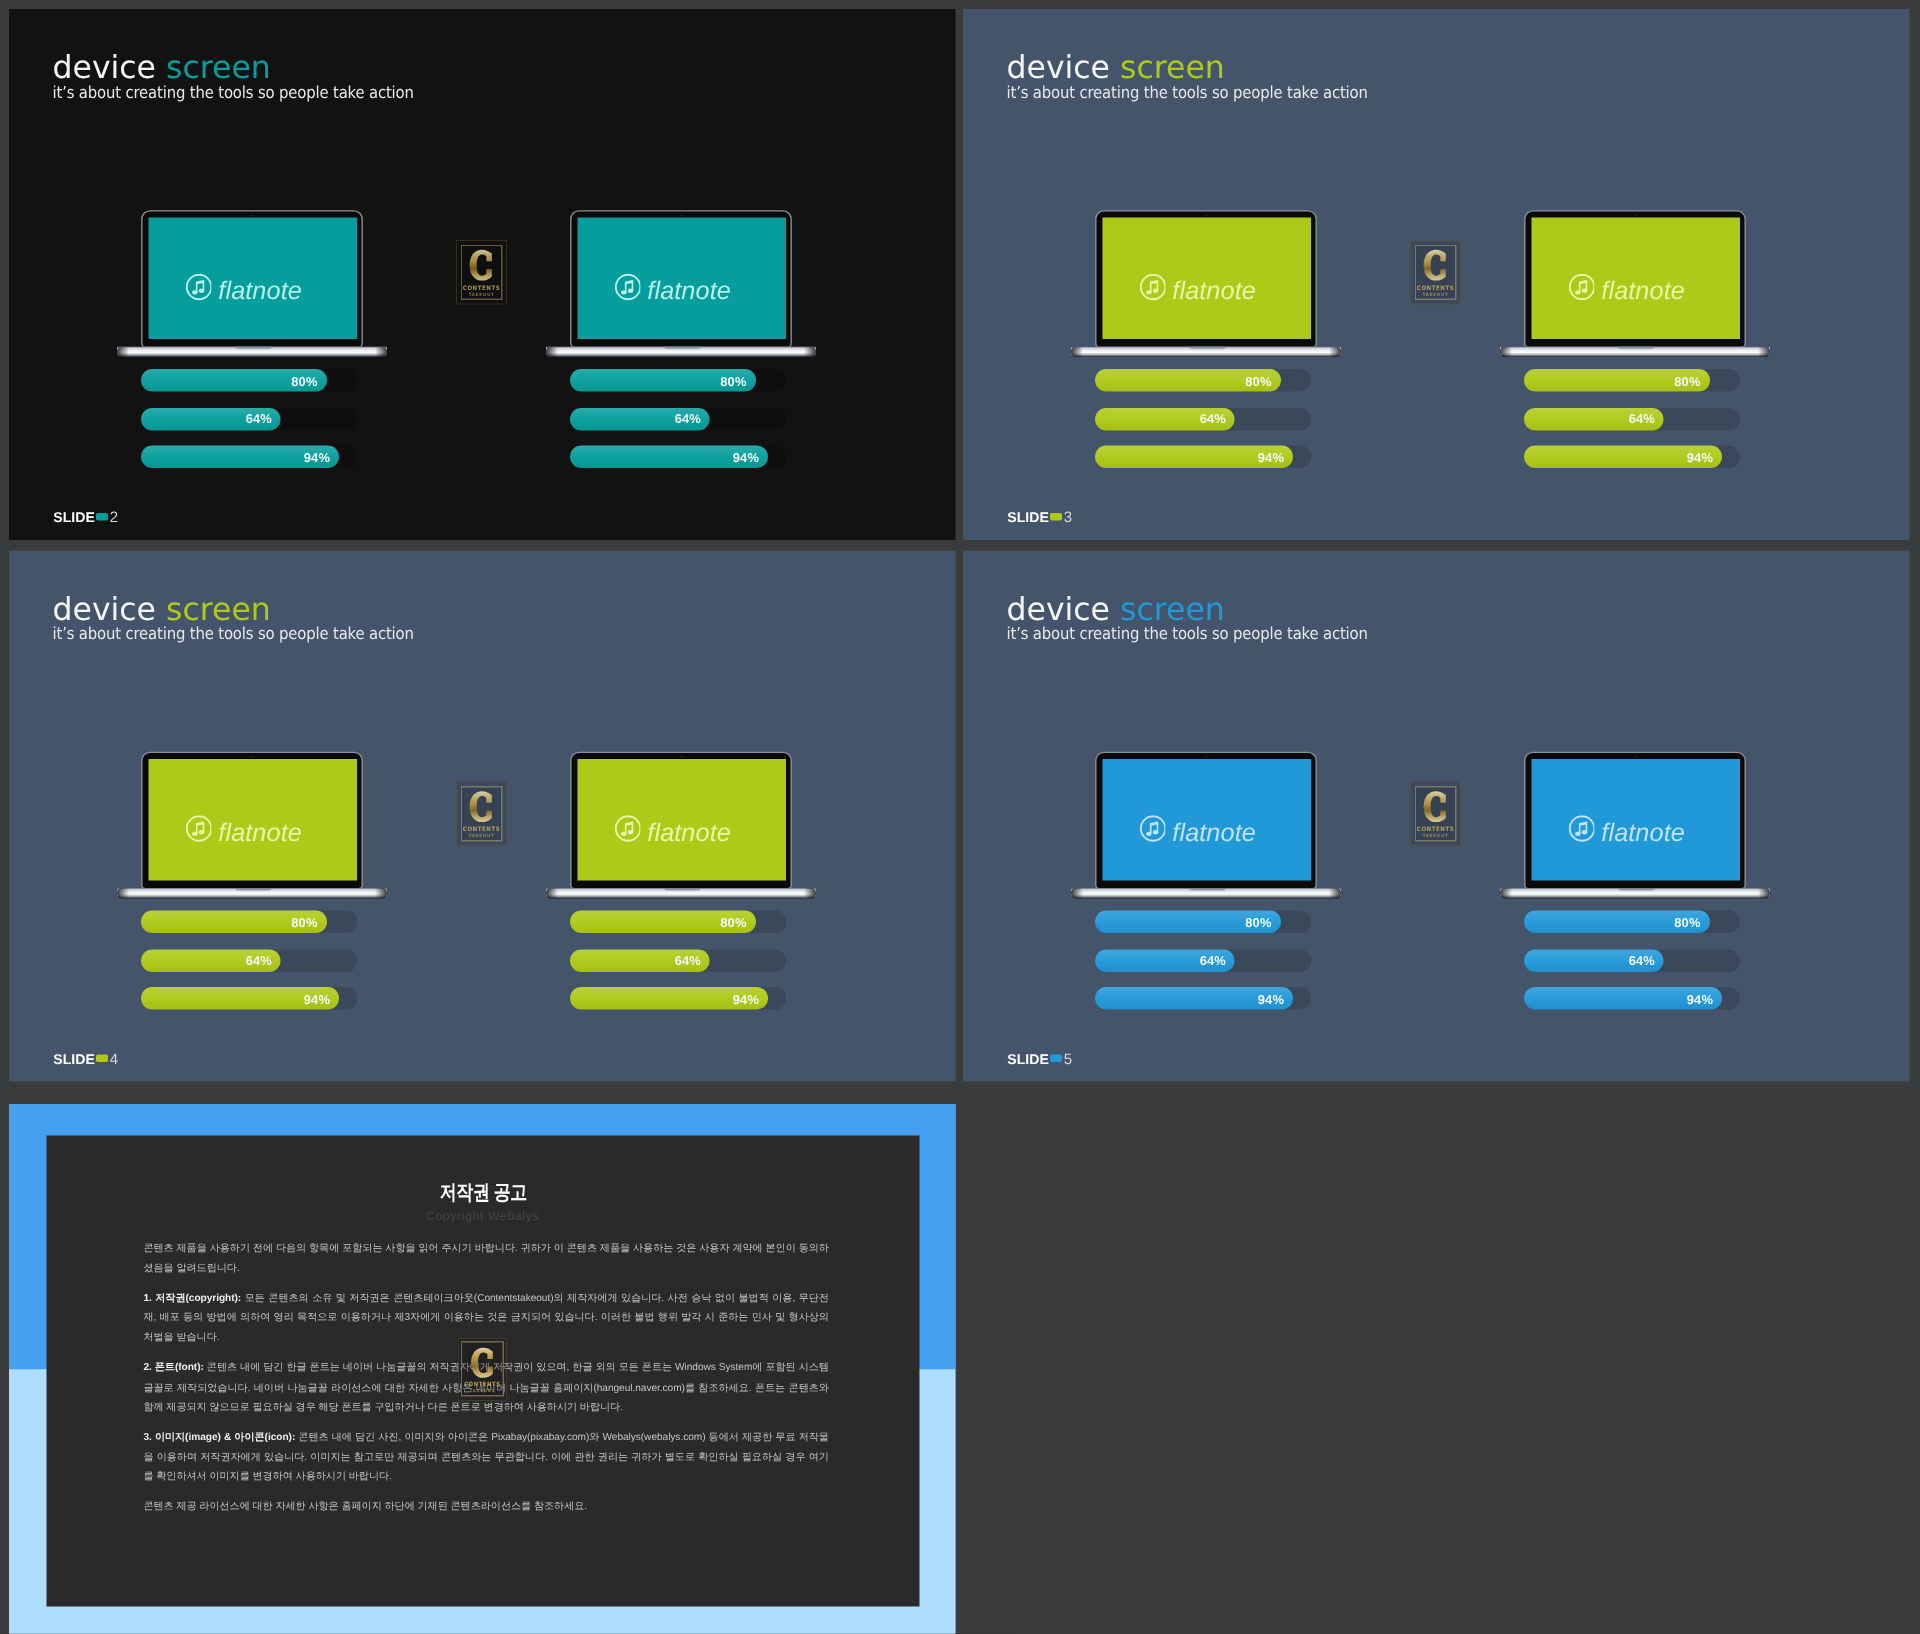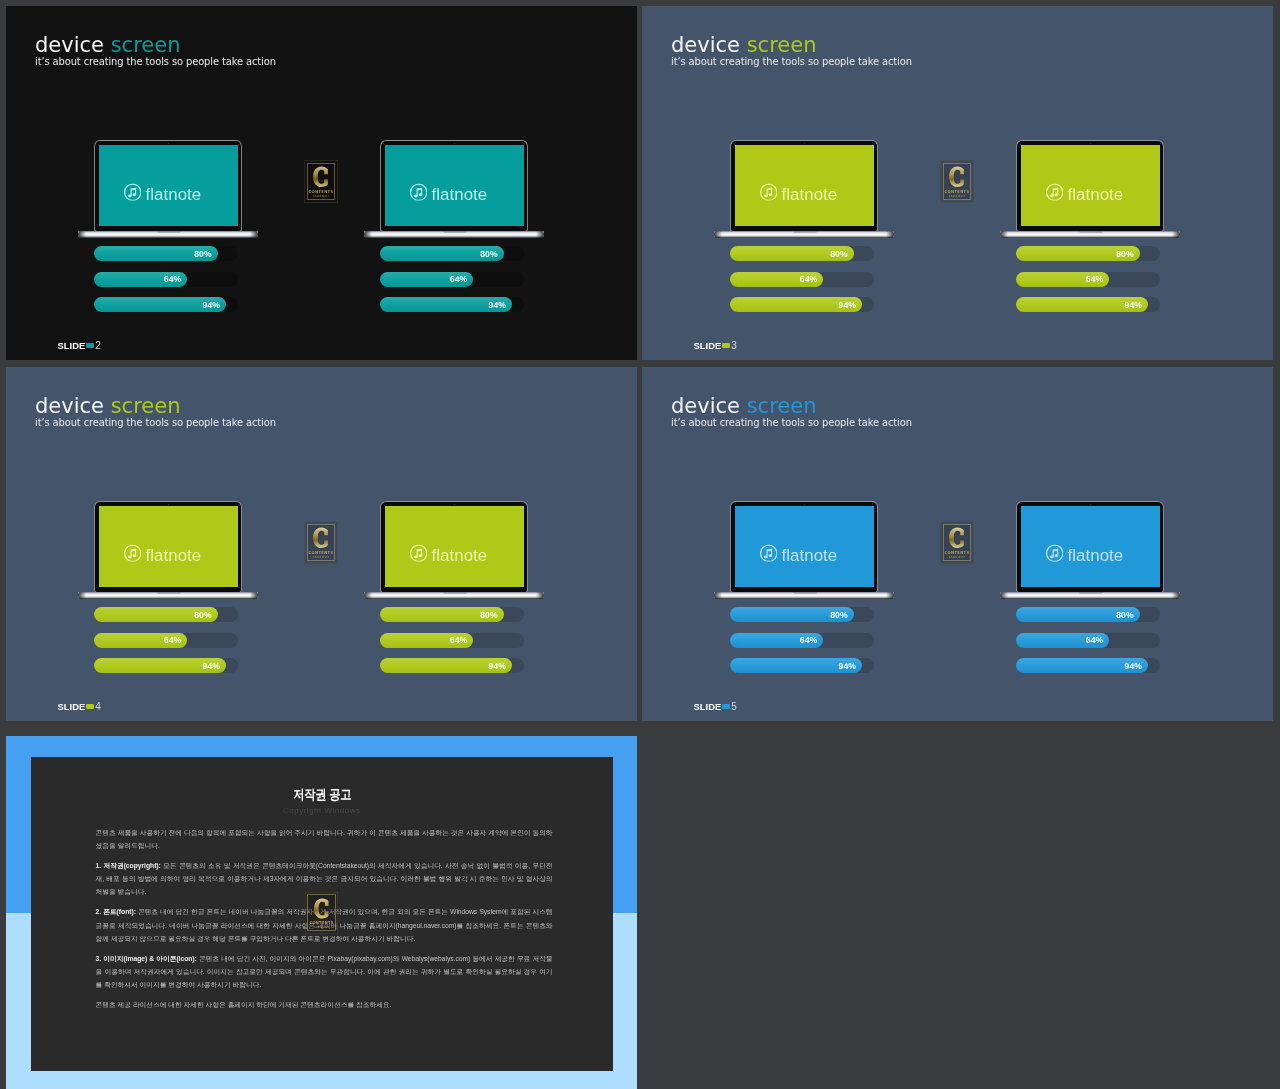--- a/index.html
+++ b/index.html
@@ -23,27 +23,27 @@
         font-family:"DejaVu Sans",sans-serif;font-weight:400;
         white-space:nowrap;}
   .hd .t .w{color:#f4f4f4;}
   .hd .sub{font-size:11px;line-height:13px;color:#e9e9e9;margin-top:0px;
         font-family:"DejaVu Sans Condensed","DejaVu Sans",sans-serif;font-weight:400;
         letter-spacing:-0.1px;white-space:nowrap;}
 
   
   .sl{position:absolute;left:29.5px;bottom:9.5px;display:flex;align-items:baseline;
       font-size:9.4px;font-family:"Liberation Sans",sans-serif;letter-spacing:0.05px;}
-  .sl .lbl{font-weight:700;color:#ffffff;margin-left:22px;}
+  .sl .lbl{font-weight:700;color:#ffffff;}
   .sl .dash{width:7.6px;height:4.6px;margin:0 1.4px 0 0.9px;border-radius:1.2px;
             position:relative;top:-0.8px;}
   .sl .num{color:#d8d8d8;font-size:10px;font-weight:400;}
 
   
-  .lap{position:absolute;}
+  .lap{position:absolute;font-style:italic;}
   .lap .lid{position:absolute;left:0;top:0;border-radius:5px 5px 2px 2px;}
   .lap .scr{position:absolute;}
   .lap .base{position:absolute;border-radius:1px 1px 3px 3px;
              background:linear-gradient(to bottom,#5b5f6b 0%,#c9ccd8 14%,#f3f3f8 40%,#fbfbf7 58%,
                         #b4b8ba 76%,#6a6e76 88%,#1c212b 100%);
              overflow:hidden;}
   .lap .base::before,.lap .base::after{content:"";position:absolute;top:0;width:8px;height:100%;}
   .lap .base::before{left:0;border-radius:3px 0 0 3px;
              background:linear-gradient(to right,rgba(20,22,28,0.85),rgba(20,22,28,0));}
   .lap .base::after{right:0;border-radius:0 3px 3px 0;
@@ -509,21 +509,21 @@
         <span class="lbl">SLIDE</span>
         <span class="dash" style="background:#2198d8;"></span>
         <span class="num">5</span>
       </div>
     </div>
     <div class="tile s-r3 s-c1" style="background:#aedefe;">
       <div class="cp-blue-top" style="height:177px;background:#45a0f2;"></div>
       <div class="cp-blue-bot" style="top:177px;height:178px;background:#aedefe;"></div>
       <div class="cp-panel" style="left:24.5px;top:21px;width:582.5px;height:313.5px;background:#2a2a2a;"></div>
       <div class="cp-title" style="top:52px;">저작권 공고</div>
-      <div class="cp-sub" style="top:70.5px;">Copyright Windows</div>
+      <div class="cp-sub" style="top:70.5px;">Copyright Webalys</div>
       <div class="cp-body" style="left:89.6px;top:90px;width:457px;">
         <p>콘텐츠 제품을 사용하기 전에 다음의 항목에 포함되는 사항을 읽어 주시기 바랍니다. 귀하가 이 콘텐츠 제품을 사용하는 것은 사용자 계약에 본인이 동의하셨음을 알려드립니다.</p>
         <p><b>1. 저작권(copyright):</b> 모든 콘텐츠의 소유 및 저작권은 콘텐츠테이크아웃(Contentstakeout)의 제작자에게 있습니다. 사전 승낙 없이 불법적 이용, 무단전재, 배포 등의 방법에 의하여 영리 목적으로 이용하거나 제3자에게 이용하는 것은 금지되어 있습니다. 이러한 불법 행위 발각 시 준하는 민사 및 형사상의 처벌을 받습니다.</p>
         <p><b>2. 폰트(font):</b> 콘텐츠 내에 담긴 한글 폰트는 네이버 나눔글꼴의 저작권자에게 저작권이 있으며, 한글 외의 모든 폰트는 Windows System에 포함된 시스템 글꼴로 제작되었습니다. 네이버 나눔글꼴 라이선스에 대한 자세한 사항은 네이버 나눔글꼴 홈페이지(hangeul.naver.com)를 참조하세요. 폰트는 콘텐츠와 함께 제공되지 않으므로 필요하실 경우 해당 폰트를 구입하거나 다른 폰트로 변경하여 사용하시기 바랍니다.</p>
         <p><b>3. 이미지(image) &amp; 아이콘(icon):</b> 콘텐츠 내에 담긴 사진, 이미지와 아이콘은 Pixabay(pixabay.com)와 Webalys(webalys.com) 등에서 제공한 무료 저작물을 이용하며 저작권자에게 있습니다. 이미지는 참고로만 제공되며 콘텐츠와는 무관합니다. 이에 관한 권리는 귀하가 별도로 확인하실 필요하실 경우 여기를 확인하셔서 이미지를 변경하여 사용하시기 바랍니다.</p>
         <p>콘텐츠 제공 라이선스에 대한 자세한 사항은 홈페이지 하단에 기재된 콘텐츠라이선스를 참조하세요.</p>
       </div>
       <div class="logo" style="left:298.8px;top:155.8px;width:33.6px;height:42px;opacity:0.85;background:rgba(13,12,10,0.18);box-shadow:inset 0 0 0 0.7px rgba(116,96,46,0.45);padding:2.52px;">
         <div style="width:100%;height:100%;box-shadow:inset 0 0 0 1px rgba(210,186,126,0.55);box-sizing:border-box;background:rgba(16,15,13,0.16);display:flex;flex-direction:column;align-items:center;justify-content:flex-start;padding-top:3.5700000000000003px;">
           <div class="lgC" title="C" style="width:16.8px;height:21px;"><svg viewBox="0 0 40 50" width="100%" height="100%">

